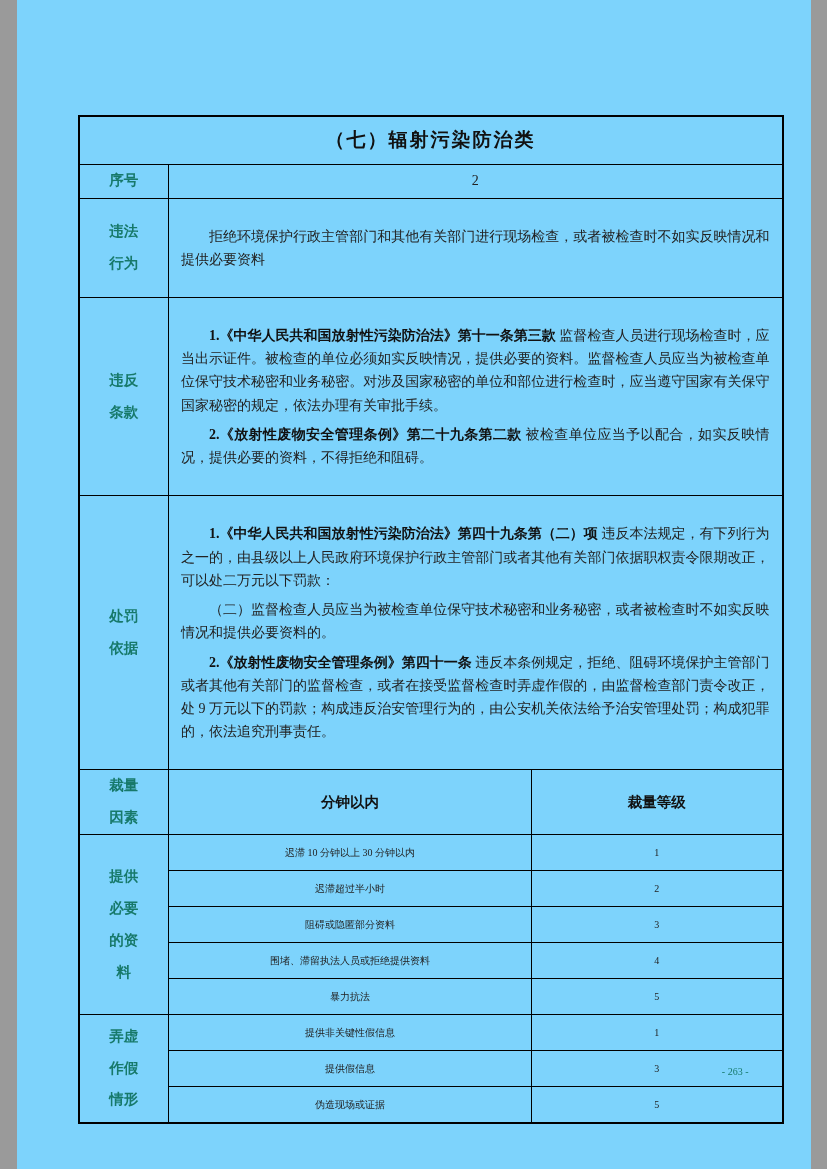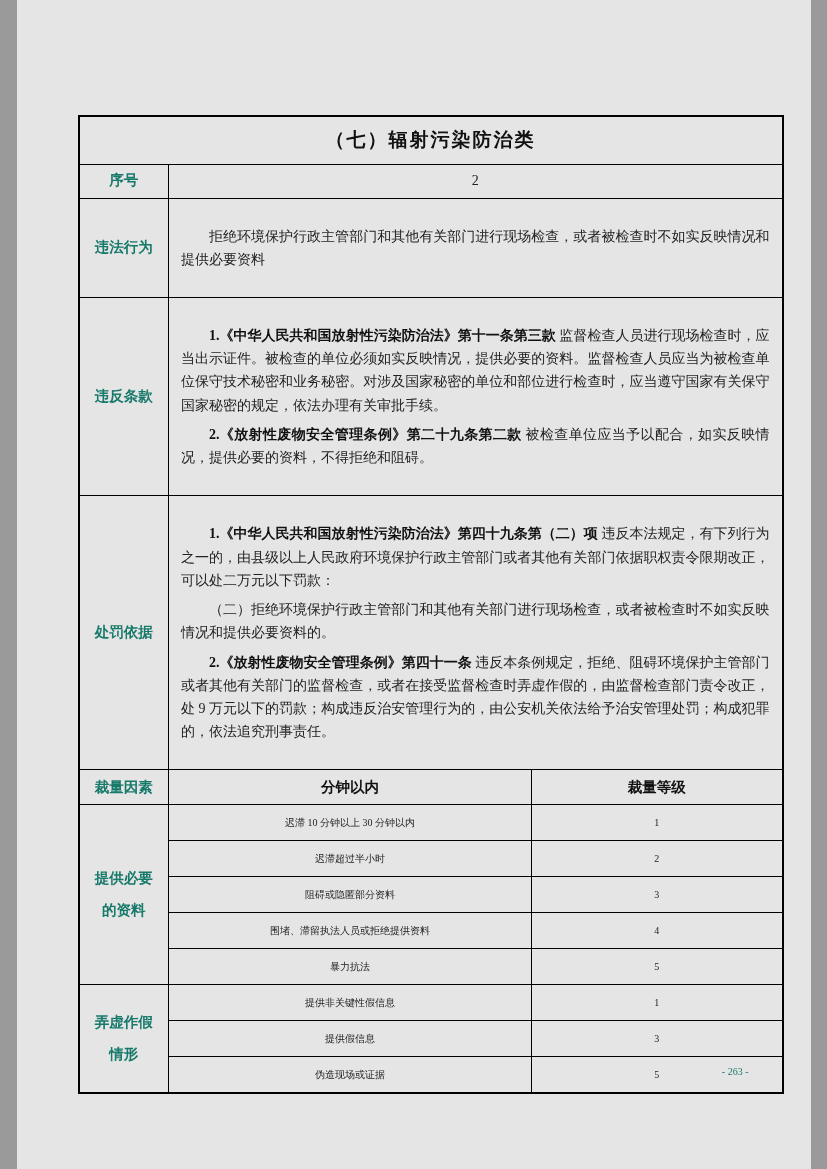--- a/index.html
+++ b/index.html
@@ -2,21 +2,21 @@
 <html style="--accent: #17796a; --text: #222222; --border: #000000;"><head>
 <meta charset="utf-8">
 <style>
   * { margin: 0; padding: 0; box-sizing: border-box; }
   html, body { background: #9a9a9a; }
   .page {
     position: relative;
     width: 794px;
     height: 1169px;
     margin: 0 auto;
-    background: #e5e5e5;
+    background: #7dd3fc;
     font-family: "Liberation Serif", "DejaVu Serif", serif;
     color: var(--text, #222222);
     overflow: hidden;
   }
   table.main {
     position: absolute;
     left: 61px;
     top: 115px;
     width: 704px;
     border-collapse: collapse;
@@ -38,21 +38,21 @@
     font-size: 19px;
     letter-spacing: 2px;
     color: #111;
   }
   .label {
     color: var(--accent, #17796a);
     font-weight: bold;
     font-size: 14.5px;
     text-align: center;
     line-height: 2.2;
-    padding: 0 10px;
+    padding: 0 24px;
   }
   .center-val {
     text-align: center;
     font-size: 14px;
   }
   .body-cell {
     padding: 20px 12px;
     font-size: 14px;
   }
   .para {
@@ -123,21 +123,21 @@
       <td colspan="2" class="body-cell">
         <p class="para"><b class="law">1.《中华人民共和国放射性污染防治法》第十一条第三款 </b><span>监督检查人员进行现场检查时，应当出示证件。被检查的单位必须如实反映情况，提供必要的资料。监督检查人员应当为被检查单位保守技术秘密和业务秘密。对涉及国家秘密的单位和部位进行检查时，应当遵守国家有关保守国家秘密的规定，依法办理有关审批手续。</span></p>
         <p class="para"><b class="law">2.《放射性废物安全管理条例》第二十九条第二款 </b><span>被检查单位应当予以配合，如实反映情况，提供必要的资料，不得拒绝和阻碍。</span></p>
       </td>
     </tr>
 
     <tr class="r-penalty">
       <td class="label">处罚依据</td>
       <td colspan="2" class="body-cell">
         <p class="para"><b class="law">1.《中华人民共和国放射性污染防治法》第四十九条第（二）项 </b><span>违反本法规定，有下列行为之一的，由县级以上人民政府环境保护行政主管部门或者其他有关部门依据职权责令限期改正，可以处二万元以下罚款：</span></p>
-        <p class="para"><span>（二）拒绝环境保护行政主管部门和其他有关部门进行现场检查，或者被检查时不如实反映情况和提供必要资料的。</span></p>
+        <p class="para"><span>（二）监督检查人员应当为被检查单位保守技术秘密和业务秘密，或者被检查时不如实反映情况和提供必要资料的。</span></p>
         <p class="para"><b class="law">2.《放射性废物安全管理条例》第四十一条 </b><span>违反本条例规定，拒绝、阻碍环境保护主管部门或者其他有关部门的监督检查，或者在接受监督检查时弄虚作假的，由监督检查部门责令改正，处 9 万元以下的罚款；构成违反治安管理行为的，由公安机关依法给予治安管理处罚；构成犯罪的，依法追究刑事责任。</span></p>
       </td>
     </tr>
 
     <tr class="r-dischead">
       <td class="label">裁量因素</td>
       <td class="disc-head">分钟以内</td>
       <td class="disc-head">裁量等级</td>
     </tr>
 

